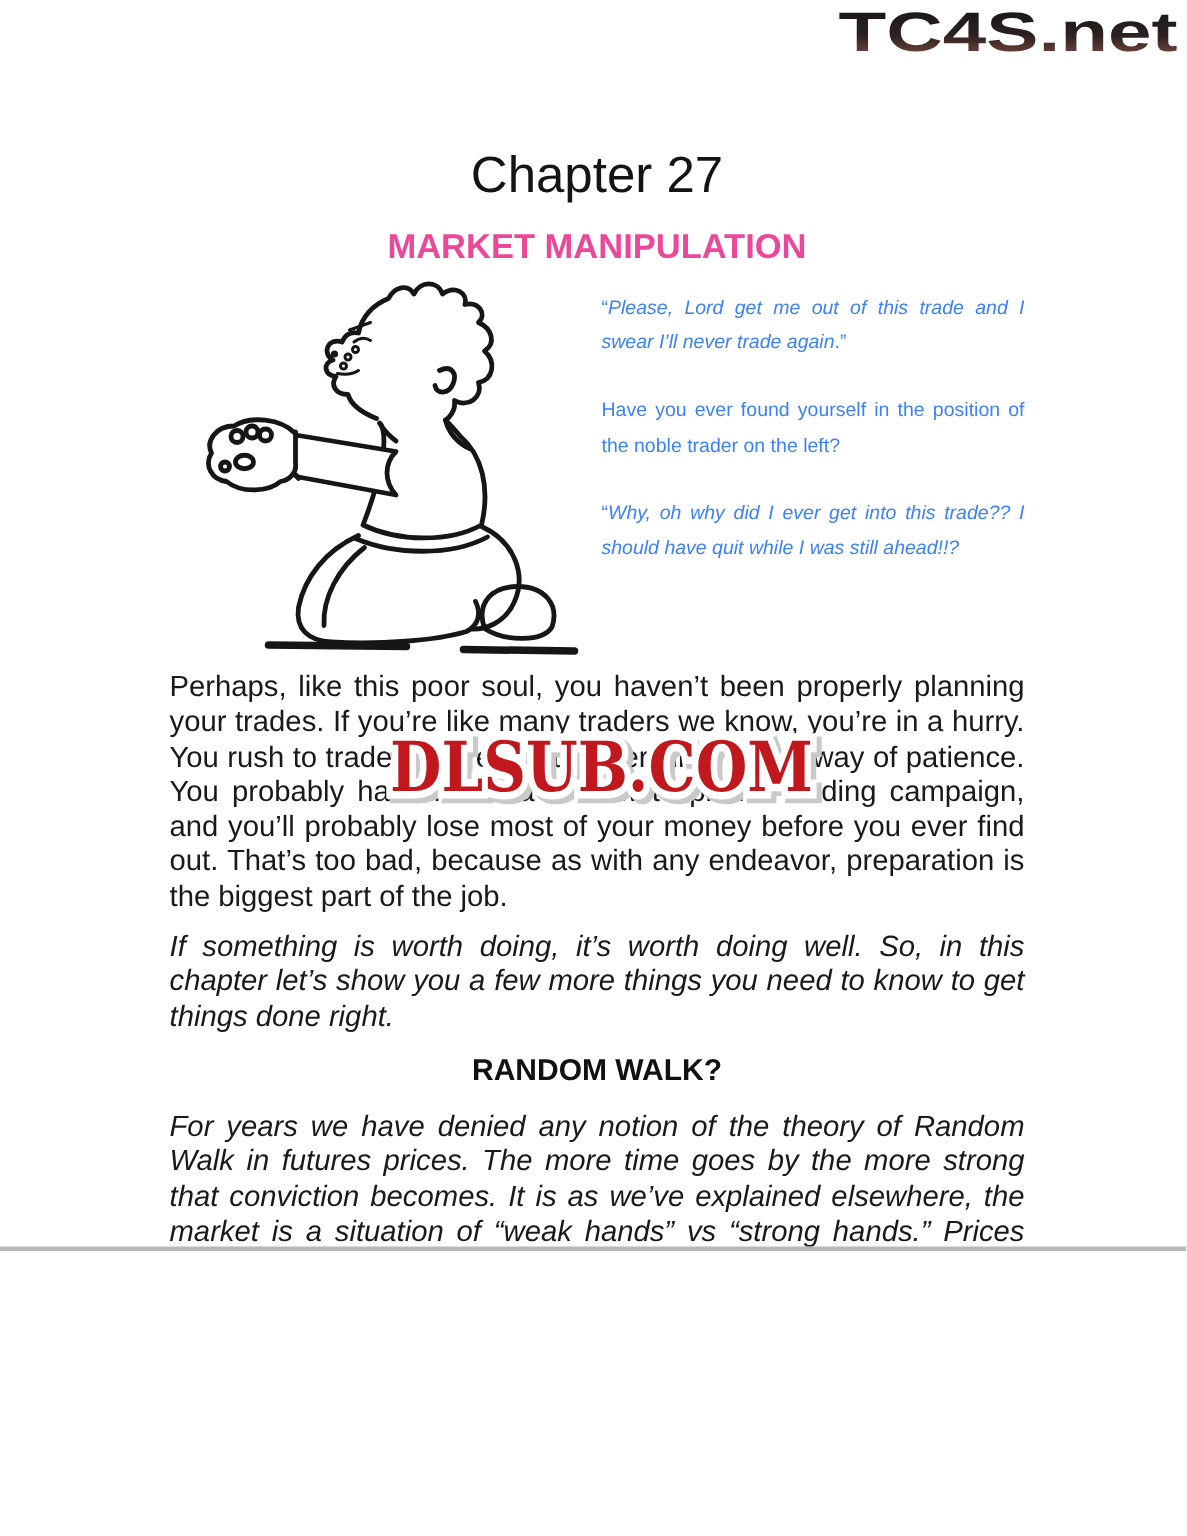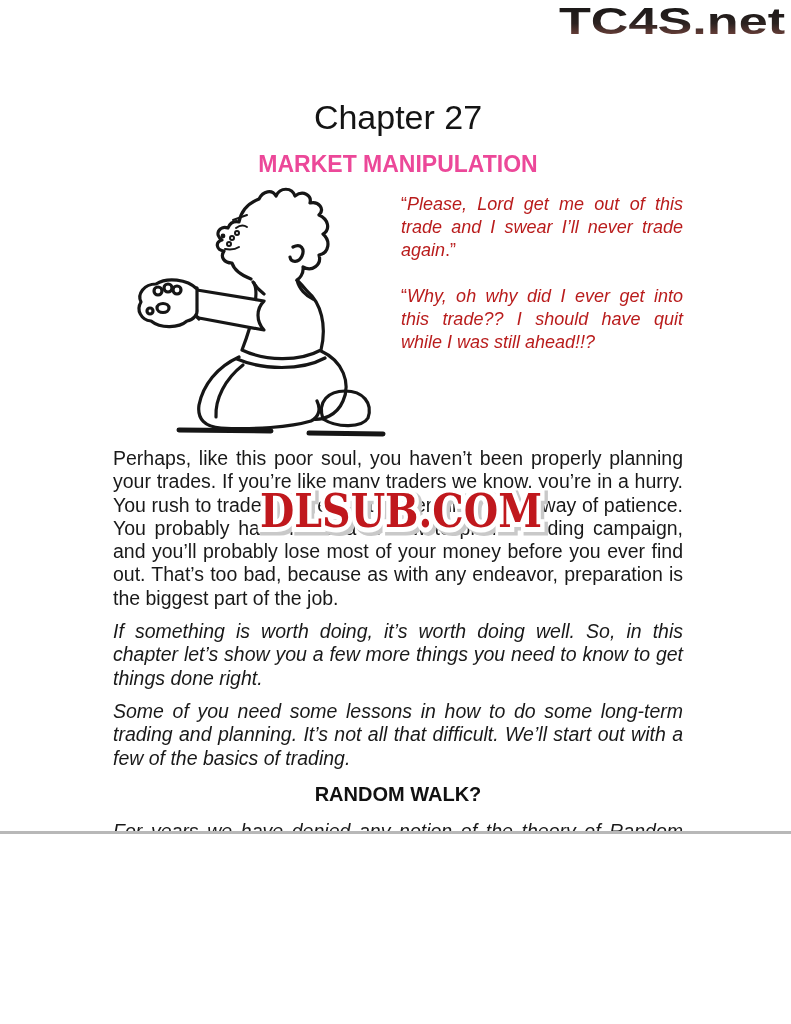--- a/index.html
+++ b/index.html
@@ -7,21 +7,21 @@
     position:relative;width:791px;height:834px;background:#fff;overflow:hidden;
     font-family:"Liberation Sans", sans-serif;color:#1c1c1c;box-sizing:border-box;
     border-bottom:3px solid #b8b8b8;
   }
   .content{position:absolute;left:113px;top:4px;width:570px;}
   .chapter-title{margin:95px 0 0;text-align:center;font-size:34px;line-height:36px;font-weight:400;color:#141414;}
   .chapter-subtitle{margin:16px 0 0;text-align:center;font-size:23px;line-height:26px;font-weight:700;color:#ec4899;}
   .media-row{display:flex;margin-top:10px;}
   .figure-wrap{width:288px;height:250px;flex:none;}
   .figure-wrap svg{display:block;width:288px;height:250px;}
-  .quote-col{flex:1;padding-top:6px;text-align:justify;font-size:18px;line-height:23.2px;color:#b91c1c;}
+  .quote-col{flex:1;padding-top:6px;text-align:justify;font-size:13px;line-height:23.2px;color:#3b82f6;}
   .quote-col p{margin:0 0 22px;}
   .quote-col p:last-child{margin-bottom:0;}
   .quote-col .q{font-style:normal;}
   .quote-col i{font-style:italic;}
   .body-copy p{margin:10px 0 0;text-align:justify;font-size:19.5px;line-height:23.3px;color:#191919;}
   .body-copy p.p1{margin-top:10px;}
   .body-copy p.pn{margin-top:10px;font-style:italic;}
   .section-heading{margin:12px 0 0;text-align:center;font-size:20px;line-height:24px;font-weight:700;color:#111;}
   .final-para{margin-top:14px !important;}
   .page-number{margin:16px 0 0;text-align:center;font-size:16.5px;color:#222;}
@@ -91,28 +91,28 @@
             <circle cx="119" cy="51" r="2"></circle>
             <circle cx="124" cy="46" r="2"></circle>
             <circle cx="116" cy="57" r="2"></circle>
             <circle cx="110" cy="49" r="1.4" fill="#161616"></circle>
           </g>
         </svg>
       </div>
 
       <div class="quote-col">
         <p><span class="q">“</span><i>Please, Lord get me out of this trade and I swear I’ll never trade again</i><span class="q">.”</span></p>
+        <p>Have you ever found yourself in the position of the noble trader on the left?</p>
         <p><span class="q">“</span><i>Why, oh why did I ever get into this trade??  I should have quit while I was still ahead!!?</i></p>
       </div>
     </div>
 
     <div class="body-copy">
       <p class="p1">Perhaps, like this poor soul, you haven’t been properly planning your trades.  If you’re like many traders we know, you’re in a hurry.  You rush to trade while exhibiting very little in the way of patience.  You probably have no idea of how to plan a trading campaign, and you’ll probably lose most of your money before you ever find out.  That’s too bad, because as with any endeavor, preparation is the biggest part of the job.</p>
       <p class="pn">If something is worth doing, it’s worth doing well.  So, in this chapter let’s show you a few more things you need to know to get things done right.</p>
-      <p class="pn">Some of you need some lessons in how to do some long-term trading and planning.  It’s not all that difficult.  We’ll start out with a few of the basics of trading.</p>
       <div class="section-heading">RANDOM WALK?</div>
       <p class="pn final-para">For years we have denied any notion of the theory of Random Walk in futures prices. The more time goes by the more strong that conviction becomes.  It is as we’ve explained elsewhere, the market is a situation of “weak hands” vs “strong hands.”  Prices are engineered by the strong hands to take advantage of the weak</p>
     </div>
 
     <div class="page-number">231</div>
   </div>
 
   <svg class="dlsub-mark" viewBox="0 0 302 64">
     <g font-family="DejaVu Serif, serif" font-size="46" font-weight="bold">
       <text x="13" y="49" fill="#c9c9c9" stroke="#c9c9c9" stroke-width="11" paint-order="stroke" textLength="282" lengthAdjust="spacingAndGlyphs">DLSUB.COM</text>

